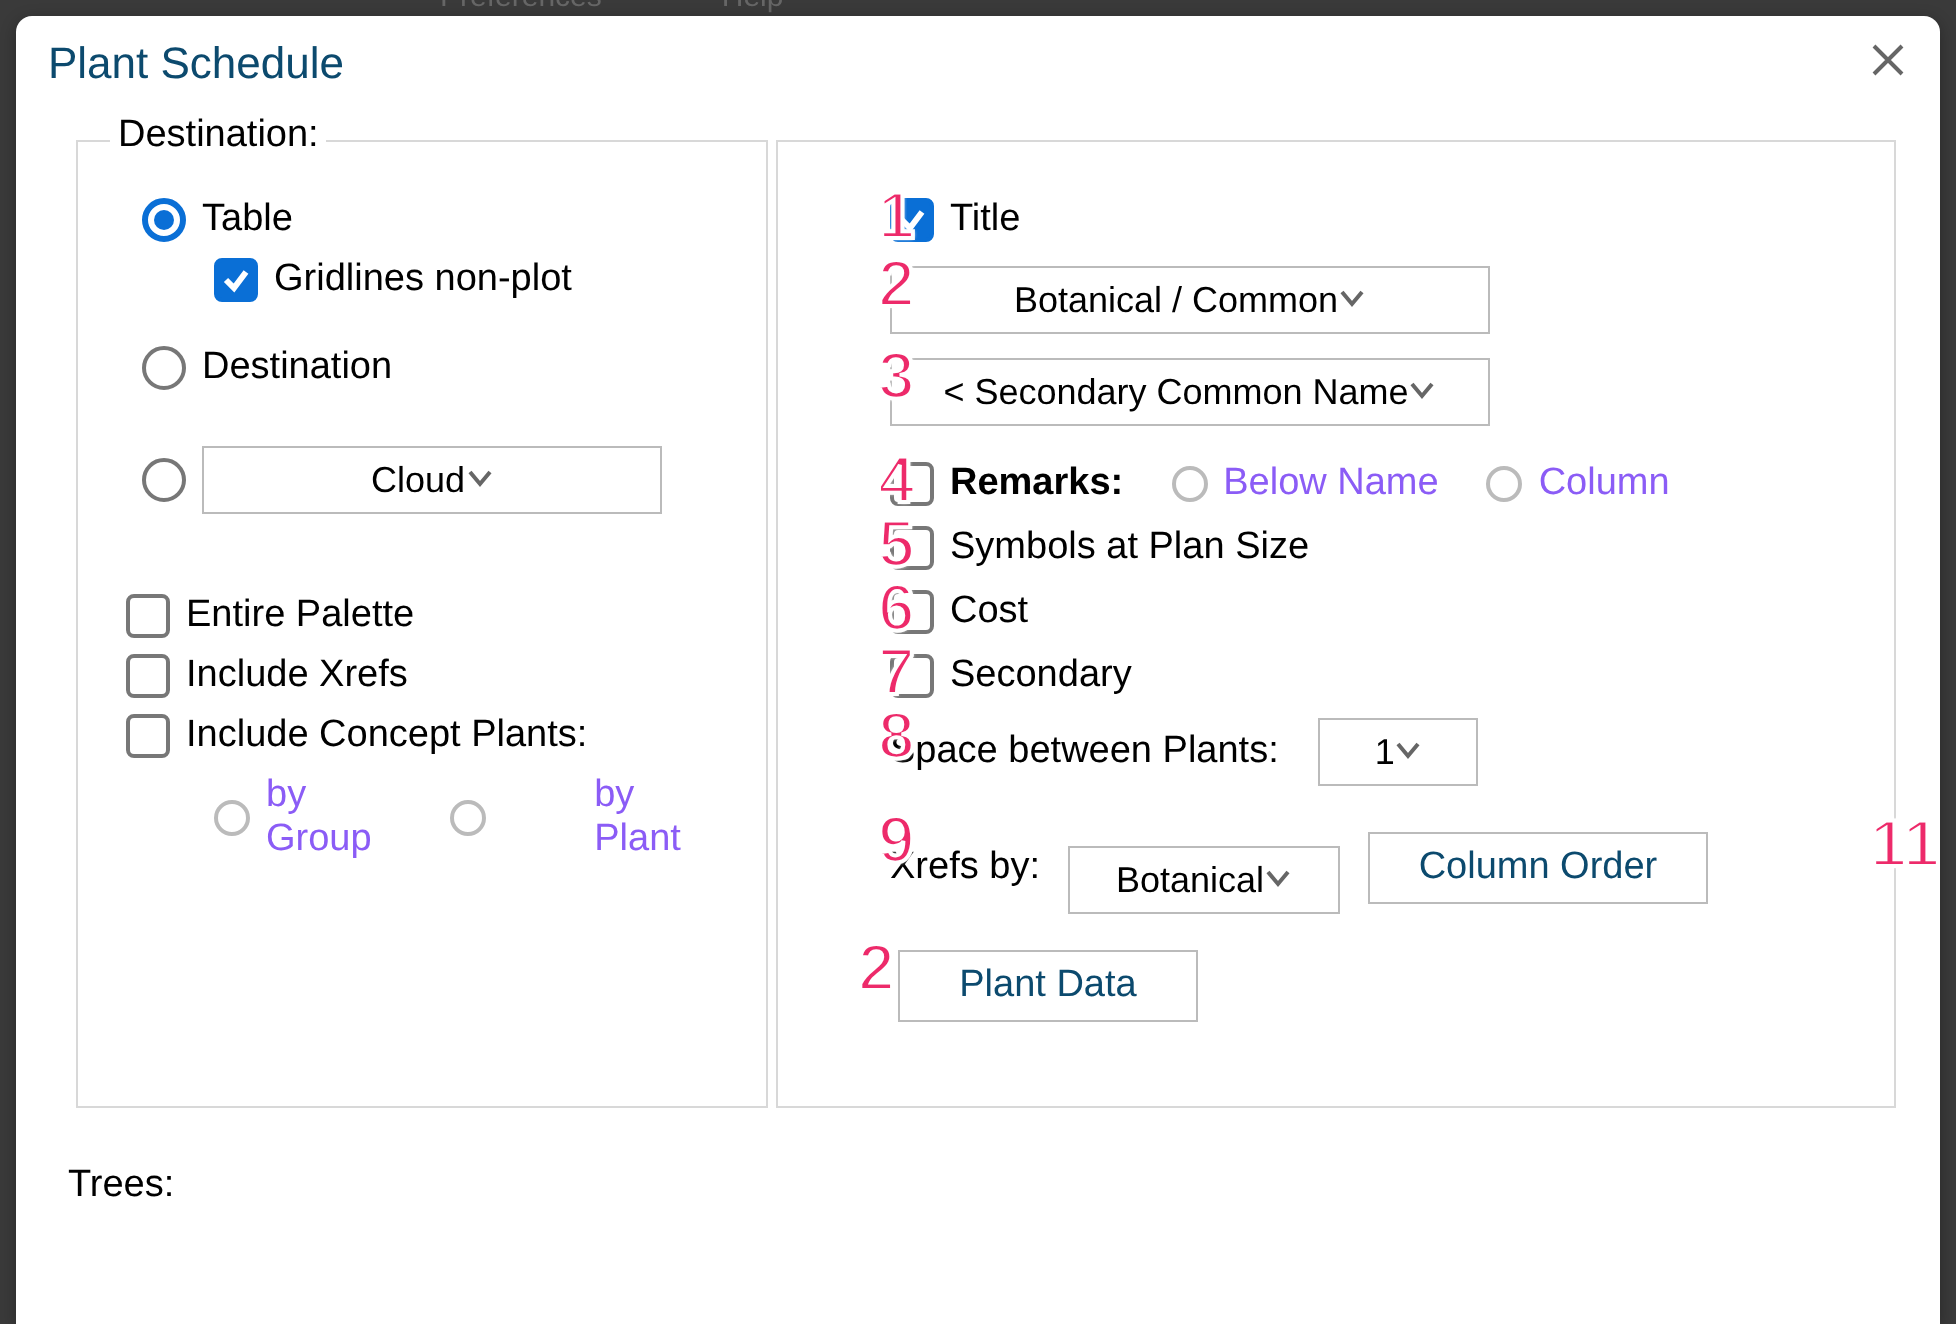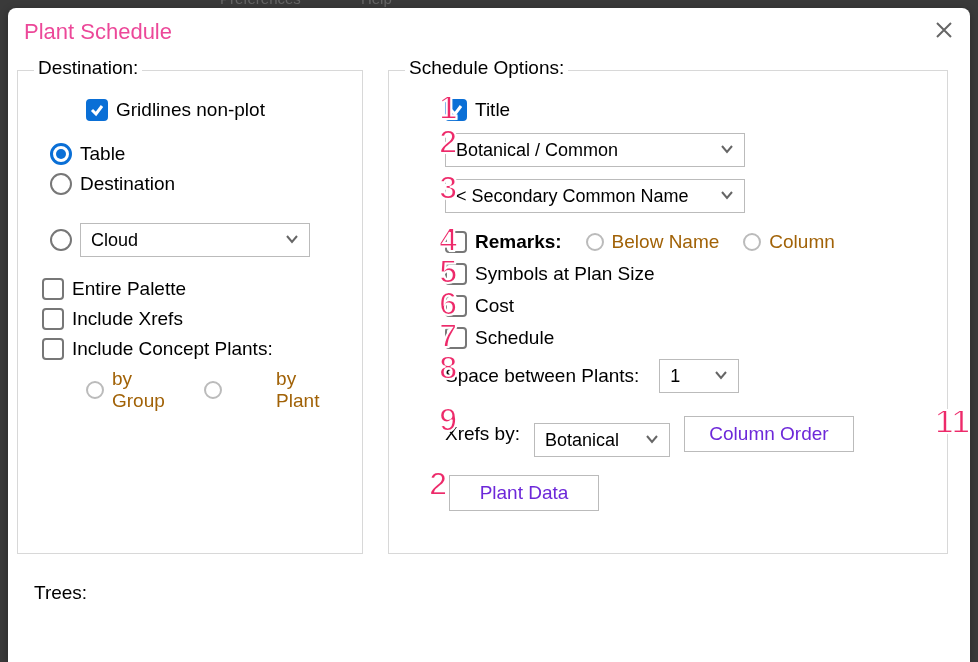--- a/index.html
+++ b/index.html
@@ -11,33 +11,33 @@
     top: 8px; left: 8px; right: 8px; bottom: 0;
     background: #fff;
     border-radius: 8px 8px 0 0;
     box-shadow: 0 2px 8px rgba(0,0,0,0.3);
     overflow: hidden;
   }
   .titlebar {
     display: flex; justify-content: space-between; align-items: center;
     padding: 8px 16px; height: 48px;
   }
-  .dialog-title { font-size: 22px; color: #ec4899; font-weight: 400; }
+  .dialog-title { font-size: 22px; color: #0c4a6e; font-weight: 400; }
   .close-x svg { width: 20px; height: 20px; stroke: #666; stroke-width: 2; fill: none; }
   
   .dialog-body { position: relative; padding: 4px 16px; }
   
   .fieldset {
     border: 1px solid #d8d8d8;
     position: relative;
     padding: 28px 20px 20px 20px;
   }
   .fieldset.left {
     position: absolute;
-    top: 14px; left: 9px;
+    top: 14px; left: 30px;
     width: 346px; height: 484px;
   }
   .fieldset.right {
     position: absolute;
     top: 14px; left: 380px;
     width: 560px; height: 484px;
   }
   .legend {
     position: absolute;
     top: -14px; left: 16px;
@@ -63,33 +63,33 @@
   
   .checkbox {
     width: 22px; height: 22px; border-radius: 4px;
     border: 2px solid #777; display: inline-flex; align-items: center; justify-content: center;
     margin-right: 8px; flex-shrink: 0;
   }
   .checkbox.checked { background: #0a6fd6; border-color: #0a6fd6; }
   .checkbox.checked svg { width: 16px; height: 16px; stroke: #fff; stroke-width: 3; fill: none; }
   
   .label { font-size: 19px; color: #000; }
-  .label.disabled { color: #a16207; }
+  .label.disabled { color: #8b5cf6; }
   
   .select {
-    display: flex; align-items: center; justify-content: space-between;
+    display: flex; align-items: center; justify-content: center;
     border: 1px solid #bbb; background: #fff;
     padding: 4px 10px; font-size: 18px; color: #000;
     height: 34px;
   }
   .select .chev svg { width: 14px; height: 14px; stroke: #666; stroke-width: 2; fill: none; }
   
   .button {
     border: 1px solid #bbb; background: #fff;
-    padding: 6px 18px; font-size: 19px; color: #6d28d9;
+    padding: 6px 18px; font-size: 19px; color: #0c4a6e;
     display: inline-flex; align-items: center; justify-content: center;
     height: 36px;
   }
   
   .num-badge {
     position: absolute;
     font-size: 33px; font-weight: 800;
     color: #ed2a6a;
     -webkit-text-stroke: 2px #fff;
     text-shadow: 0 0 2px #fff, 0 0 2px #fff;
@@ -121,39 +121,39 @@
           <path d="M3 3 L17 17 M17 3 L3 17"></path>
         </svg>
     </div>
   </div>
 
   <div class="dialog-body">
 
     <div class="fieldset left">
       <div class="legend">Destination:</div>
 
+      <div class="row" style="margin-left:12px;">
+        <span class="radio checked"></span>
+        <span class="label">Table</span>
+      </div>
       <div class="row" style="margin-left:48px;margin-bottom:22px;">
         <span class="checkbox checked">
           <svg viewBox="0 0 16 16">
               <path d="M3 8 L7 12 L13 4"></path>
             </svg>
         </span>
         <span class="label">Gridlines non-plot</span>
       </div>
-      <div class="row" style="margin-left:12px;">
-        <span class="radio checked"></span>
-        <span class="label">Table</span>
-      </div>
 
       <div class="row" style="margin-left:12px;margin-bottom:28px;">
         <span class="radio"></span>
         <span class="label">Destination</span>
       </div>
 
-      <div class="row" style="margin-left:12px;margin-bottom:21px;">
+      <div class="row" style="margin-left:12px;margin-bottom:40px;">
         <span class="radio"></span>
         <div class="select" style="width:230px;">
           <span>Cloud</span>
           <span class="chev"><svg viewBox="0 0 14 14">
                 <path d="M2 4 L7 10 L12 4"></path>
               </svg></span>
         </div>
       </div>
 
       <div class="row" style="margin-left:4px;">
@@ -174,21 +174,20 @@
           <span class="label disabled">by Group</span>
         </span>
         <span style="display:flex;align-items:center;gap:46px;">
           <span class="radio small disabled"></span>
           <span class="label disabled">by Plant</span>
         </span>
       </div>
     </div>
 
     <div class="fieldset right">
-      <div class="legend">Schedule Options:</div>
 
       <div class="row" style="margin-left:36px;margin-bottom:12px;">
         <span class="checkbox checked">
           <svg viewBox="0 0 16 16">
               <path d="M3 8 L7 12 L13 4"></path>
             </svg>
         </span>
         <span class="label">Title</span>
         <span class="num-badge" style="left:-6px;top:-10px;">1</span>
       </div>
@@ -236,21 +235,21 @@
       </div>
 
       <div class="row" style="margin-left:36px;margin-bottom:10px;">
         <span class="checkbox"></span>
         <span class="label">Cost</span>
         <span class="num-badge" style="left:-6px;top:-10px;">6</span>
       </div>
 
       <div class="row" style="margin-left:36px;margin-bottom:10px;">
         <span class="checkbox"></span>
-        <span class="label">Schedule</span>
+        <span class="label">Secondary</span>
         <span class="num-badge" style="left:-6px;top:-10px;">7</span>
       </div>
 
       <div class="row" style="margin-left:36px;margin-bottom:18px;gap:20px;">
         <span class="label">Space between Plants:</span>
         <div class="select" style="width:80px;">
           <span>1</span>
           <span class="chev"><svg viewBox="0 0 14 14">
                 <path d="M2 4 L7 10 L12 4"></path>
               </svg></span>

